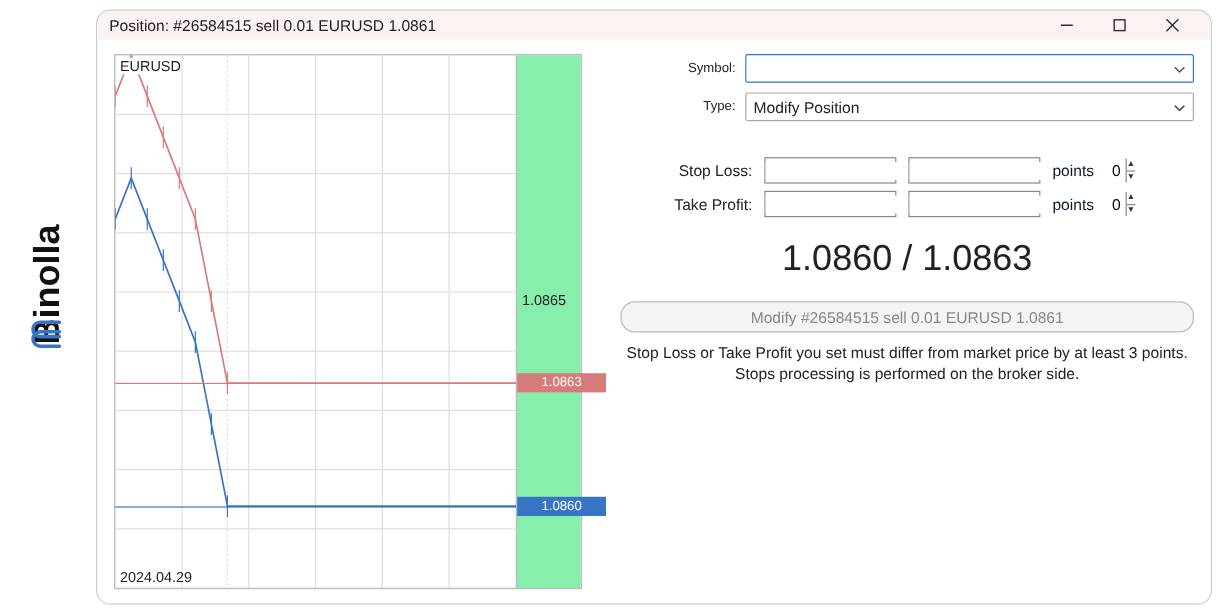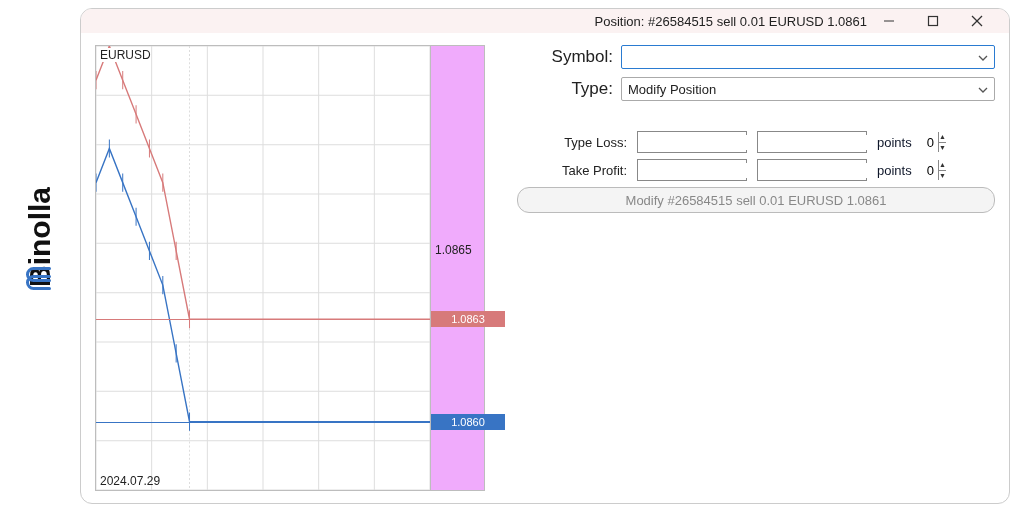--- a/index.html
+++ b/index.html
@@ -2,43 +2,43 @@
 <html><head>
 <meta charset="utf-8">
 <style>
   * { box-sizing: border-box; margin: 0; padding: 0; }
   html, body { width: 1024px; height: 512px; font-family: "Segoe UI", Tahoma, sans-serif; font-size: 13px; background: #fff; overflow: hidden; }
   .app { display: flex; width: 100%; height: 100%; }
   .brand-col { width: 80px; display: flex; flex-direction: column; align-items: center; justify-content: center; gap: 6px; }
   .brand-text { transform: rotate(-90deg); font-size: 30px; font-weight: 700; color: #111; white-space: nowrap; }
   .brand-icon { transform: rotate(-90deg); }
   .window { flex: 1; margin: 8px 14px 8px 0; border: 1px solid #ccc; border-radius: 12px; display: flex; flex-direction: column; overflow: hidden; background: #fff; }
-  .titlebar { height: 24px; display: flex; align-items: center; padding: 0 10px; background: #fbf2f2; font-size: 13px; color: #222; text-align: right; }
+  .titlebar { height: 24px; display: flex; align-items: center; padding: 0 10px; background: #fbf2f2; font-size: 13px; color: #222; }
   .title-text { flex: 1; }
   .winbtn { width: 44px; height: 20px; display: flex; align-items: center; justify-content: center; color: #333; }
   .body { flex: 1; display: flex; padding: 12px 14px; gap: 32px; }
   
   .chart-wrap { width: 390px; border: 1px solid #bdbdbd; display: flex; background: #fff; }
   .chart-area { position: relative; flex: 1; }
   .chart-title { position: absolute; top: 2px; left: 4px; font-size: 12px; color: #222; background: #fff; z-index: 5; }
   .grid line { stroke: #ddd; stroke-width: 1; }
   .grid line.dash { stroke-dasharray: 2 2; }
-  .price-col { width: 54px; border-left: 1px solid #bdbdbd; position: relative; background: #f0abfc; }
+  .price-col { width: 54px; border-left: 1px solid #bdbdbd; position: relative; background: #86efac; }
   .price-label { position: absolute; left: 4px; font-size: 12px; color: #222; }
   .price-tag { position: absolute; left: 0; width: 74px; height: 16px; font-size: 11px; color: #fff; display: flex; align-items: center; justify-content: center; }
   .price-tag.ask { background: #d77a7a; }
   .price-tag.bid { background: #3874c4; }
   .date-label { position: absolute; bottom: 2px; left: 4px; font-size: 12px; color: #222; }
   .hline { position: absolute; left: 0; right: 0; height: 1px; }
   .hline.ask { background: #d77a7a; }
   .hline.bid { background: #3874c4; }
   
   .form { flex: 1; display: flex; flex-direction: column; }
   .row { display: flex; align-items: center; margin-bottom: 8px; gap: 8px; }
-  .row .lab { width: 96px; text-align: right; font-size: 17px; color: #222; }
+  .row .lab { width: 96px; text-align: right; font-size: 11px; color: #222; }
   .select { flex: 1; height: 24px; border: 1px solid #2a7bd1; border-radius: 2px; display: flex; align-items: center; padding: 0 6px; font-size: 13px; color: #222; position: relative; }
   .select.plain { border-color: #aaa; }
   .chev { position: absolute; right: 6px; top: 5px; }
   .numrow { display: flex; align-items: center; gap: 10px; margin-bottom: 6px; }
   .numrow .lab { width: 110px; text-align: right; font-size: 13px; color: #222; }
   .spinner { width: 110px; height: 22px; border: 1px solid #888; display: flex; align-items: center; background: #fff; }
   .spinner input { flex: 1; border: none; outline: none; text-align: right; padding-right: 4px; font-size: 13px; font-family: inherit; }
   .spin-btns { width: 16px; height: 100%; border-left: 1px solid #888; display: flex; flex-direction: column; }
   .spin-btns div { flex: 1; display: flex; align-items: center; justify-content: center; font-size: 7px; color: #333; border-bottom: 1px solid #888; }
   .spin-btns div:last-child { border-bottom: none; }
@@ -124,21 +124,21 @@
                 <line x1="26.88" x2="26.88" y1="126.38461538461542" y2="144.38461538461542" stroke="#3874c4" stroke-width="1"></line>
                 <line x1="40.32" x2="40.32" y1="160.23076923076923" y2="178.23076923076923" stroke="#3874c4" stroke-width="1"></line>
                 <line x1="53.76" x2="53.76" y1="194.0769230769231" y2="212.0769230769231" stroke="#3874c4" stroke-width="1"></line>
                 <line x1="67.2" x2="67.2" y1="227.9230769230769" y2="245.9230769230769" stroke="#3874c4" stroke-width="1"></line>
                 <line x1="80.64" x2="80.64" y1="295.61538461538464" y2="313.61538461538464" stroke="#3874c4" stroke-width="1"></line>
                 <line x1="94.08000000000001" x2="94.08000000000001" y1="363.3076923076923" y2="381.3076923076923" stroke="#3874c4" stroke-width="1"></line>
               </g>
           </svg>
           <div class="hline ask" id="ask-line" style="top: 61.5385%;"></div>
           <div class="hline bid" id="bid-line" style="top: 84.6154%;"></div>
-          <div class="date-label">2024.07.29</div>
+          <div class="date-label">2024.04.29</div>
         </div>
         <div class="price-col">
           <div class="price-label" id="axis-tick" style="top: calc(46.1538% - 8px);">1.0865</div>
           <div class="price-tag ask" id="ask-tag" style="top: calc(61.5385% - 8px);">1.0863</div>
           <div class="price-tag bid" id="bid-tag" style="top: calc(84.6154% - 8px);">1.0860</div>
         </div>
       </div>
 
       <div class="form">
         <div class="row">
@@ -155,21 +155,21 @@
             <span>Modify Position</span>
             <span class="chev"><svg width="10" height="10">
                   <path d="M1 3 L5 7 L9 3" fill="none" stroke="#555" stroke-width="1.3"></path>
                 </svg></span>
           </div>
         </div>
 
         <div class="spacer"></div>
 
         <div class="numrow">
-          <div class="lab">Type Loss:</div>
+          <div class="lab">Stop Loss:</div>
           <div class="spinner">
             <input value="0.0000" style="">
             <div class="spin-btns">
                 <div>▲</div>
                 <div>▼</div>
               </div>
           </div>
           <div class="spinner">
             <input value="0" style="">
             <div class="spin-btns">
@@ -192,19 +192,24 @@
           <div class="spinner">
             <input value="0" style="">
             <div class="spin-btns">
                 <div>▲</div>
                 <div>▼</div>
               </div>
           </div>
           <div class="units">points</div>
         </div>
 
+        <div class="quote">1.0860 / 1.0863</div>
 
         <div class="modify-btn">Modify #26584515 sell 0.01 EURUSD 1.0861</div>
 
+        <div class="note">
+          <span>Stop Loss or Take Profit you set must differ from market price by at least 3 points.</span><br>
+          <span>Stops processing is performed on the broker side.</span>
+        </div>
       </div>
     </div>
   </div>
 </div>
 
 </body></html>

